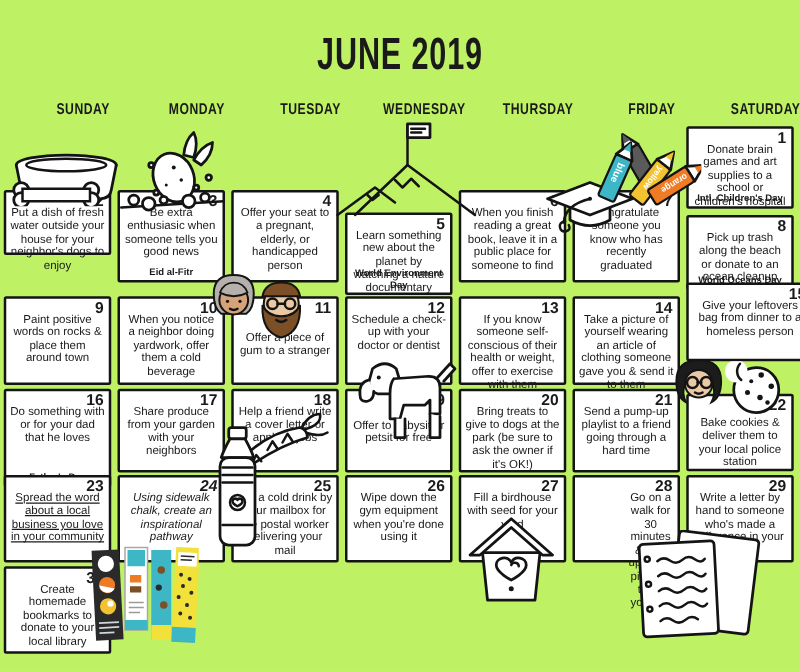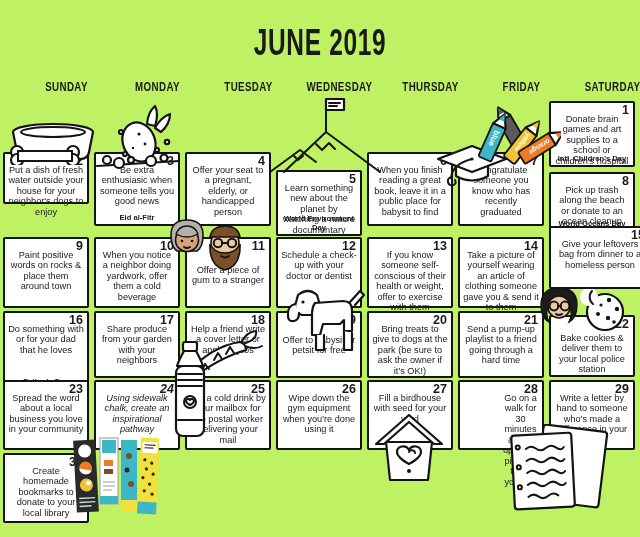--- a/index.html
+++ b/index.html
@@ -57,21 +57,21 @@
         <div class="num">4</div>
         <div class="task">Offer your seat to a pregnant, elderly, or handicapped person</div>
       </div>
       <div class="cell" style="left: 276px; top: 170px; width: 86px; height: 66px;">
         <div class="num">5</div>
         <div class="task">Learn something new about the planet by watching a nature documentary</div>
         <div class="special">World Environment Day</div>
       </div>
       <div class="cell" style="left: 367px; top: 152px; width: 86px; height: 74px;">
         <div class="num">6</div>
-        <div class="task">When you finish reading a great book, leave it in a public place for babysit to find</div>
+        <div class="task">When you finish reading a great book, leave it in a public place for someone to find</div>
       </div>
       <div class="cell" style="left: 458px; top: 152px; width: 86px; height: 74px;">
         <div class="num">7</div>
         <div class="task">Congratulate someone you know who has recently graduated</div>
       </div>
       <div class="cell" style="left: 549px; top: 172px; width: 86px; height: 60px;">
         <div class="num">8</div>
         <div class="task">Pick up trash along the beach or donate to an ocean cleanup charity</div>
         <div class="special">World Oceans Day</div>
       </div>
@@ -125,21 +125,21 @@
         <div class="task">Bring treats to give to dogs at the park (be sure to ask the owner if it's OK!)</div>
       </div>
       <div class="cell" style="left: 458px; top: 311px; width: 86px; height: 67px;">
         <div class="num">21</div>
         <div class="task">Send a pump-up playlist to a friend going through a hard time</div>
       </div>
       <div class="cell" style="left: 549px; top: 315px; width: 86px; height: 62px;">
         <div class="num">22</div>
         <div class="task" style="margin-top: 16px;">Bake cookies &amp; deliver them to your local police station</div>
       </div>
-      <div class="cell" style="left: 3px; top: 380px; width: 86px; height: 70px;">
+      <div class="cell" style="left: 3px; top: 380px; width: 86px; height: 70px; text-decoration: underline;">
         <div class="num">23</div>
         <div class="task">Spread the word about a local business you love in your community</div>
       </div>
       <div class="cell" style="left: 94px; top: 380px; width: 86px; height: 70px; font-style: italic;">
         <div class="num">24</div>
         <div class="task">Using sidewalk chalk, create an inspirational pathway</div>
       </div>
       <div class="cell" style="left: 185px; top: 380px; width: 86px; height: 70px;">
         <div class="num">25</div>
         <div class="task">Put a cold drink by your mailbox for the postal worker delivering your mail</div>

